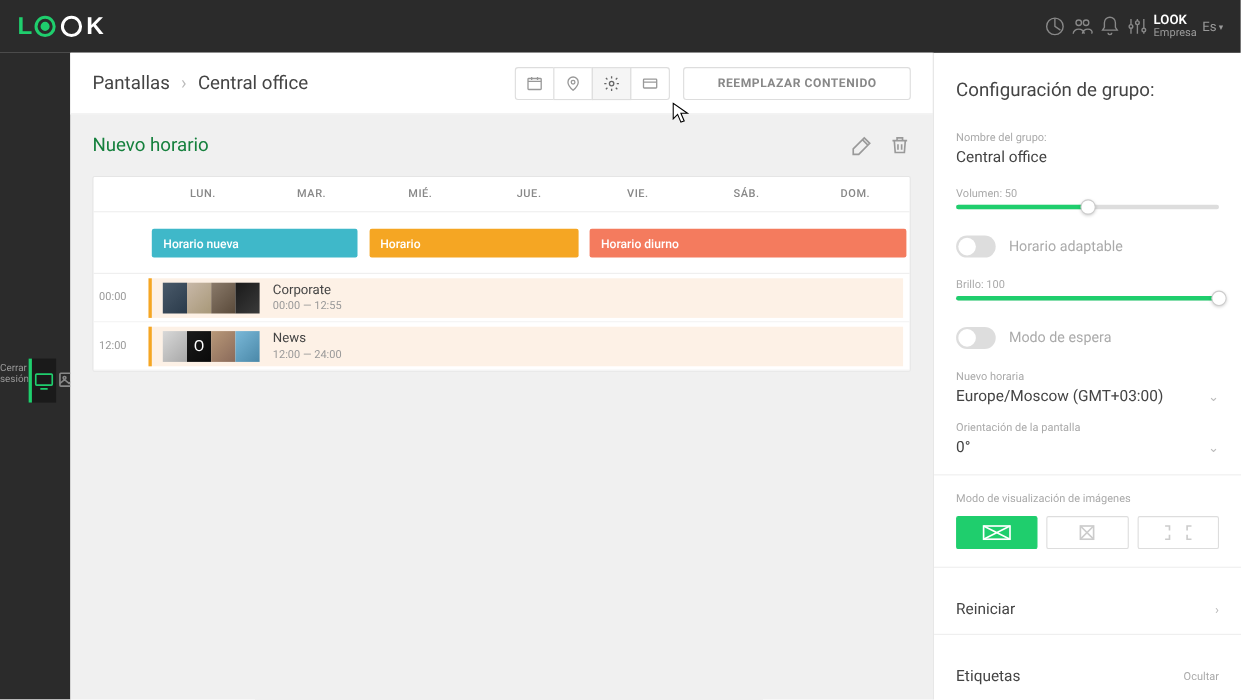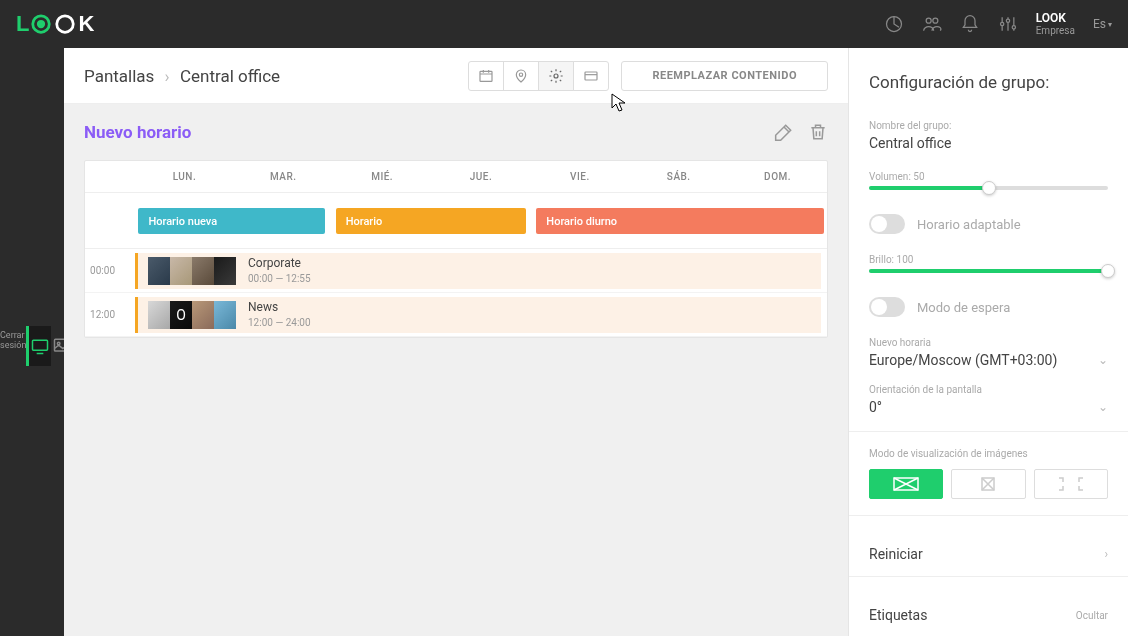--- a/index.html
+++ b/index.html
@@ -1,21 +1,21 @@
 <!DOCTYPE html>
 <html><head>
   <meta charset="utf-8">
   <style>
     * { margin: 0; padding: 0; box-sizing: border-box; font-family: -apple-system, BlinkMacSystemFont, 'Segoe UI', Roboto, sans-serif; }
     body { width: 1128px; height: 636px; overflow: hidden; background: #fff; }
     
     .topbar { height: 48px; background: #2b2b2b; display: flex; align-items: center; padding: 0 16px; justify-content: space-between; }
     .logo { display: flex; align-items: center; gap: 2px; }
     .logo-text { color: #1fce6d; font-size: 22px; font-weight: 700; letter-spacing: -1px; font-family: sans-serif; }
-    .topbar-right { display: flex; align-items: center; gap: 18px; justify-content: center; }
+    .topbar-right { display: flex; align-items: center; gap: 5px; justify-content: center; }
     .topbar-icon { width: 20px; height: 20px; color: #888; cursor: pointer; display:flex; align-items:center; justify-content:center; }
     .topbar-icon svg { width: 20px; height: 20px; }
     .topbar-user { display: flex; flex-direction: column; align-items: flex-start; line-height: 1.1; }
     .topbar-user-name { color: #fff; font-size: 12px; font-weight: 600; }
     .topbar-user-sub { color: #999; font-size: 10px; }
     .topbar-lang { color: #999; font-size: 12px; cursor: pointer; display:flex; align-items:center; gap:2px; }
     
     .layout { display: flex; height: calc(100% - 48px); }
     .sidebar { width: 64px; background: #2b2b2b; display: flex; flex-direction: row; align-items: center; padding-top: 8px; }
     .avatar { width: 40px; height: 40px; border-radius: 50%; background: radial-gradient(circle at 40% 35%, #e8c8b8 0%, #b88868 30%, #704838 60%, #3a2818 100%); margin-bottom: 4px; }
@@ -32,21 +32,21 @@
     .breadcrumb-sep { color: #bbb; margin: 0 6px; }
     .header-actions { display: flex; align-items: center; gap: 0; }
     .icon-btn { width: 36px; height: 30px; border: 1px solid #ddd; background: #fff; display: flex; align-items: center; justify-content: center; cursor: pointer; color: #999; margin-left:-1px; }
     .icon-btn:first-child { border-radius: 3px 0 0 3px; }
     .icon-btn.active { background: #f5f5f5; color: #666; }
     .icon-btn svg { width: 16px; height: 16px; }
     .replace-btn { margin-left: 12px; padding: 0 30px; height: 30px; border: 1px solid #ddd; background: #fff; font-size: 11px; color: #888; letter-spacing: 0.5px; cursor: pointer; border-radius: 3px; font-weight: bold; }
     
     .content { padding: 18px 20px; }
     .content-header { display: flex; justify-content: space-between; align-items: center; margin-bottom: 18px; }
-    .content-title { font-size: 17px; color: #8b5cf6; font-weight: 700; }
+    .content-title { font-size: 17px; color: #15803d; font-weight: 400; }
     .content-actions { display: flex; gap: 14px; }
     .content-actions svg { width: 20px; height: 20px; color: #999; cursor: pointer; }
     
     .schedule-box { background: #fff; border: 1px solid #e5e5e5; border-radius: 2px; }
     .days-row { display: flex; border-bottom: 1px solid #eee; }
     .time-gutter { width: 50px; flex-shrink: 0; }
     .day-cell { flex: 1; text-align: center; padding: 10px 0; font-size: 10px; color: #888; font-weight: 500; letter-spacing: 0.5px; }
     .bars-row { display: flex; height: 56px; position: relative; border-bottom: 1px solid #eee; }
     .bars-container { flex: 1; position: relative; height: 100%; display:flex; align-items:center; }
     .bar { position: absolute; height: 26px; border-radius: 2px; display: flex; align-items: center; padding: 0 10px; font-size: 11px; color: #fff; font-weight: 500; top: 15px; }

